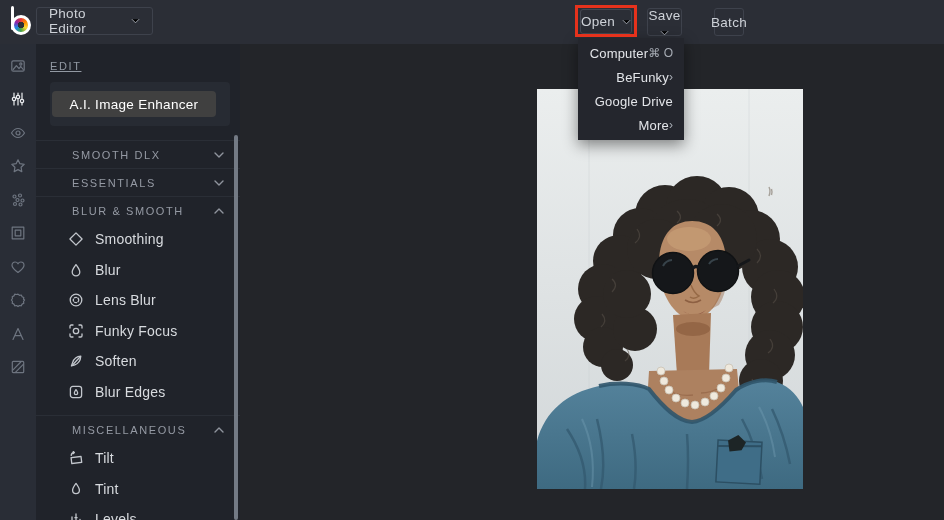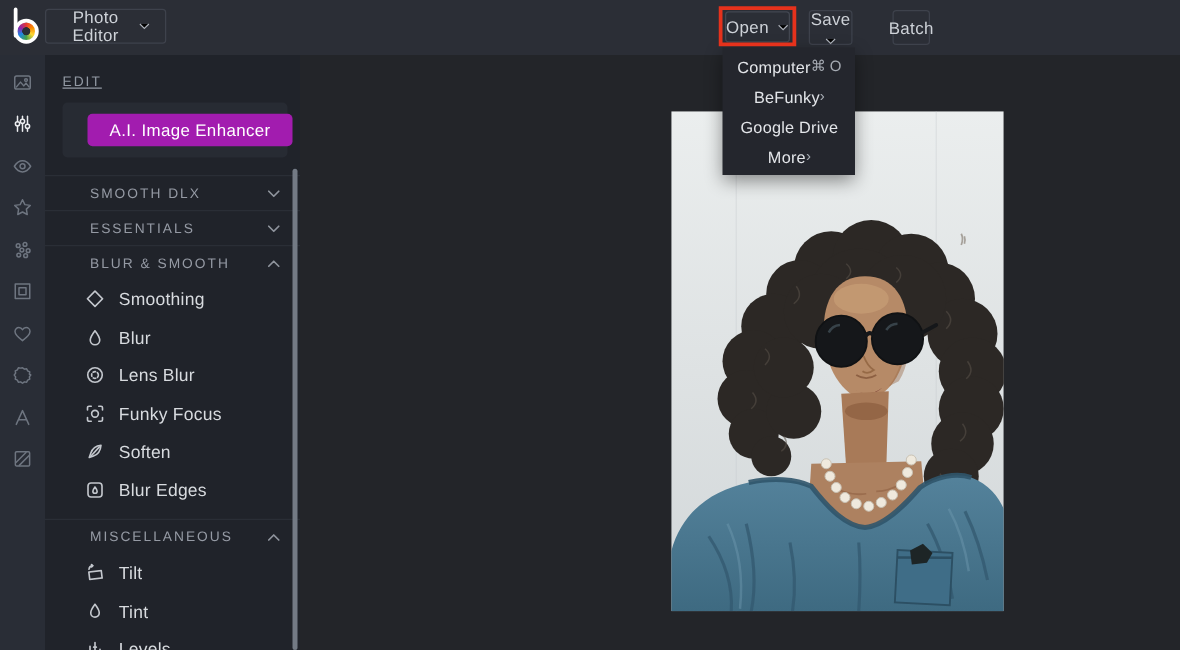--- a/index.html
+++ b/index.html
@@ -13,60 +13,60 @@
   .logo-bowl { position:absolute; left:2px; top:10px; width:20px; height:20px; border-radius:50%;
     border:3px solid #fff;
     background:
       radial-gradient(circle at 50% 50%, #2b2e36 0 3px, transparent 3.5px),
       conic-gradient(#e53935,#fb8c00,#fdd835,#43a047,#1e88e5,#8e24aa,#e53935); }
   .tb-btn { position:absolute; top:8px; height:28px; border:1px solid #3e424c; border-radius:3px;
     color:#ced2d8; font-size:13.5px; display:flex; align-items:center; justify-content:center;
     gap:7px; background:transparent; padding:0 12px; letter-spacing:.3px; }
   .tb-btn .chev { display:inline-flex; }
   .tb-btn .chev svg { stroke:#aeb3bb; }
-  #btn-photo-editor { left:36px; width:97px; top:7px;text-align:center; }
+  #btn-photo-editor { left:36px; width:117px; top:7px; }
   #btn-open  { left:580px; width:52px; top:9px; height:25px; border-color:#434751; }
   #btn-save  { left:647px; width:35px;flex-direction:column; }
   #btn-batch { left:714px; width:30px; }
   .annotation-box { position:absolute; left:575px; top:5px; width:62px; height:32px;
     border:3px solid #e6321c; z-index:60; pointer-events:none; }
 
   
   .rail { position:absolute; left:0; top:44px; width:36px; height:476px; background:#292d36; z-index:10;
     display:flex; flex-direction:column; align-items:center; padding-top:5px; }
   .rail-item { width:36px; height:33.5px; display:flex; align-items:center; justify-content:center;
     color:#6e7580; cursor:pointer; }
   .rail-item.active { color:#eceef1; }
   .rail-item svg { stroke:currentColor; fill:none; stroke-width:1.2; stroke-linecap:round; stroke-linejoin:round; }
 
   
   .panel { position:absolute; left:36px; top:44px; width:204px; height:476px; background:#20232a; z-index:10; overflow:hidden; }
   .panel-header { position:absolute; left:14px; top:16px; font-size:11px; letter-spacing:1.6px; color:#9299a3;text-decoration:underline; }
   .ai-card { position:absolute; left:14px; top:38px; width:180px; height:44px; background:#272b33; border-radius:4px; }
-  .ai-btn { position:absolute; left:20px; top:9px; width:164px; height:26px; background:#a21caf; border:none;
+  .ai-btn { position:absolute; left:2px; top:9px; width:164px; height:26px; background:#404040; border:none;
     border-radius:4px; color:#fff; font-size:13.5px; font-family:"Liberation Sans",sans-serif; letter-spacing:.3px; cursor:pointer; }
   .sections { position:absolute; left:0; top:96px; width:204px; }
   .section-header { height:28px; display:flex; align-items:center; justify-content:space-between;
     padding:0 16px 0 36px; border-top:1px solid #2a2e36; cursor:pointer; }
   .section-header .sh-label { font-size:11px; letter-spacing:1.6px; color:#959aa4; }
   .section-header svg { stroke:#8f949d; fill:none; stroke-width:1.4; stroke-linecap:round; stroke-linejoin:round; }
   .tool-row { height:30.5px; display:flex; align-items:center; gap:11px; padding-left:32px; cursor:pointer; }
   .tool-row svg { stroke:#c3c7cd; fill:none; stroke-width:1.3; stroke-linecap:round; stroke-linejoin:round; flex:0 0 auto; }
   .tool-label { font-size:14px; color:#d8dbdf; letter-spacing:.2px; }
   .gap8 { height:8px; }
   .scroll-thumb { position:absolute; right:2px; top:91px; width:4px; height:385px; background:#737a85; border-radius:2px; z-index:12; }
 
   
   .canvas { position:absolute; left:240px; top:44px; width:704px; height:476px; background:#232529; }
   .photo { position:absolute; left:537px; top:89px; width:266px; height:400px; z-index:5; }
 
   
   .menu { position:absolute; left:578px; top:38px; width:106px; background:#24262d; z-index:50;
     box-shadow:0 5px 14px rgba(0,0,0,.45); padding:3px 0; }
-  .menu-item { height:24px; display:flex; align-items:center; justify-content:center;
+  .menu-item { height:24px; display:flex; align-items:center; justify-content:flex-end;
     padding:0 11px 0 12px; cursor:pointer; }
   .mi-label { font-size:13px; color:#e3e5e9; letter-spacing:.2px; white-space:nowrap; }
   .mi-right { font-size:12px; color:#a6abb3; white-space:nowrap; }
 </style>
 </head>
 <body>
 
 <div class="topbar">
   <div class="logo">
     <div class="logo-stem"></div>

